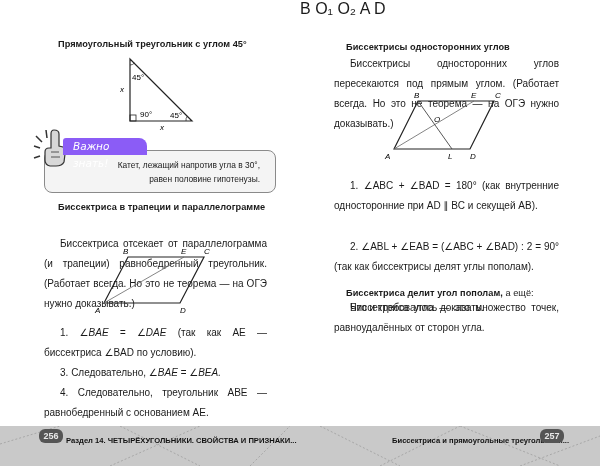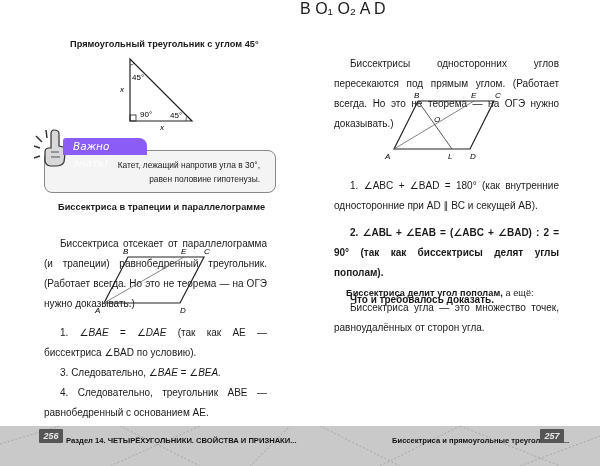--- a/index.html
+++ b/index.html
@@ -4,36 +4,36 @@
 <style>
   * { margin: 0; padding: 0; box-sizing: border-box; }
   html, body { width: 600px; height: 466px; background: #ffffff; overflow: hidden; }
   body { position: relative; font-family: "Liberation Sans", "DejaVu Sans", sans-serif; color: #1a1a1a; }
   .page { position: absolute; top: 0; height: 466px; width: 300px; }
   .page-left { left: 0; }
   .page-right { left: 300px; }
   .heading { position: absolute; font-weight: bold; font-size: 9.2px; letter-spacing: 0.05px; }
   .para { position: absolute; font-size: 10px; line-height: 20px; text-align: justify; }
   .para p { text-indent: 16px; }
-  .para p.gap { margin-top: 7px; font-weight: bold; }
+  .para p.gap { margin-top: 21px; }
   .it { font-style: italic; }
   svg text { font-family: "Liberation Sans", "DejaVu Sans", sans-serif; }
   .note-box { position: absolute; left: 44px; top: 150px; width: 232px; height: 43px; border: 1.5px solid #8a8a8a; border-radius: 8px; background: #f4f4f4; }
   .note-tab { position: absolute; left: 63px; top: 138px; width: 84px; height: 17px; background: #8b5cf6; border-radius: 3px 8px 0 0; color: #fff; font-style: italic; font-size: 10.5px; padding-left: 10px; line-height: 17px; font-family: "DejaVu Sans", sans-serif; }
   .note-text { position: absolute; left: 60px; top: 158px; width: 200px; text-align: right; font-size: 8.4px; line-height: 14px; }
   .footer { position: absolute; top: 426px; left: 0; width: 600px; height: 40px; background: #c9c9c9; }
   .footer-text { position: absolute; top: 436px; font-weight: bold; font-size: 7.6px; color: #111; }
-  .page-num { position: absolute; top: 429px; width: 24px; height: 14px; border-radius: 1px; background: #555; color: #e8e8e8; font-weight: bold; font-size: 9px; text-align: center; line-height: 14px; font-style: italic; }
+  .page-num { position: absolute; top: 429px; width: 24px; height: 14px; border-radius: 6px; background: #555; color: #e8e8e8; font-weight: bold; font-size: 9px; text-align: center; line-height: 14px; }
 </style>
 </head>
 <body>
 
 <div class="page page-left">
 
-  <div class="heading" style="left:58px; top:39px;margin-left:12px;">Прямоугольный треугольник с углом 45°</div>
+  <div class="heading" style="left:58px; top:39px;">Прямоугольный треугольник с углом 45°</div>
 
   <svg style="position:absolute; left:120px; top:55px;" width="80" height="75" viewBox="0 0 80 75">
     <polygon points="10,4 10,66 72,66" fill="none" stroke="#222" stroke-width="1.2"></polygon>
     <rect x="10" y="60" width="6" height="6" fill="none" stroke="#222" stroke-width="0.8"></rect>
     <path d="M10,10 A6,6 0 0 0 14.5,8" fill="none" stroke="#222" stroke-width="0.7"></path>
     <path d="M66,66 A6,6 0 0 1 67.5,61" fill="none" stroke="#222" stroke-width="0.7"></path>
     <text x="12" y="25" font-size="8">45°</text>
     <text x="20" y="62" font-size="8">90°</text>
     <text x="50" y="63" font-size="8">45°</text>
     <text x="0" y="37" font-size="8" font-style="italic">x</text>
@@ -75,20 +75,21 @@
     <p><span>1.</span> <span class="it">∠BAE = ∠DAE</span><span> (так как AE — биссектриса ∠BAD по условию).</span></p>
     <p><span>3.</span> <span>Следовательно, </span><span class="it">∠BAE = ∠BEA.</span></p>
     <p><span>4.</span> <span>Следовательно, треугольник ABE — равнобедренный с основанием AE.</span></p>
     <p><span>5.</span> <span>Следовательно, </span><span class="it">AB = BE.</span></p>
     <p>Что и требовалось доказать.</p>
   </div>
 </div>
 
 <div class="page page-right">
 
+  <div class="heading" style="left:46px; top:42px;">Биссектрисы односторонних углов</div>
   <div class="para" style="left:34px; top:54px; width:225px;">
     <p>Биссектрисы односторонних углов пересекаются под прямым углом. (Работает всегда. Но это не теорема — на ОГЭ нужно доказывать.)</p>
   </div>
 
   
   <svg style="position:absolute; left:84px; top:88px;" width="130" height="75" viewBox="0 0 130 75">
     <polygon points="10,61 34,13 110,13 86,61" fill="none" stroke="#222" stroke-width="1.2"></polygon>
     <line x1="10" y1="61" x2="90" y2="13" stroke="#666" stroke-width="0.8"></line>
     <line x1="34" y1="13" x2="68" y2="61" stroke="#444" stroke-width="0.9"></line>
     <text x="30" y="10" font-size="8" font-style="italic">B</text>

